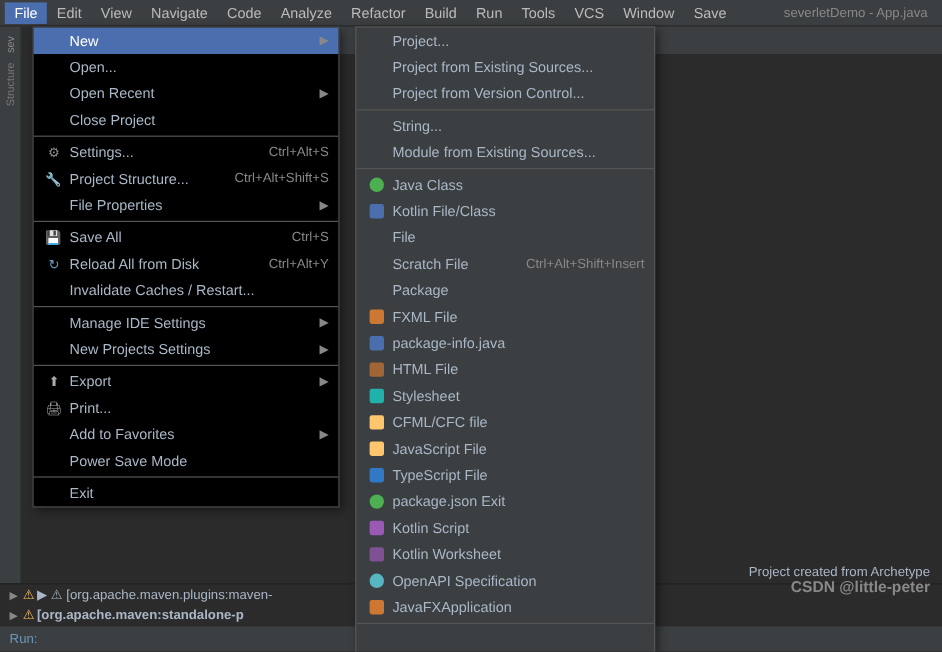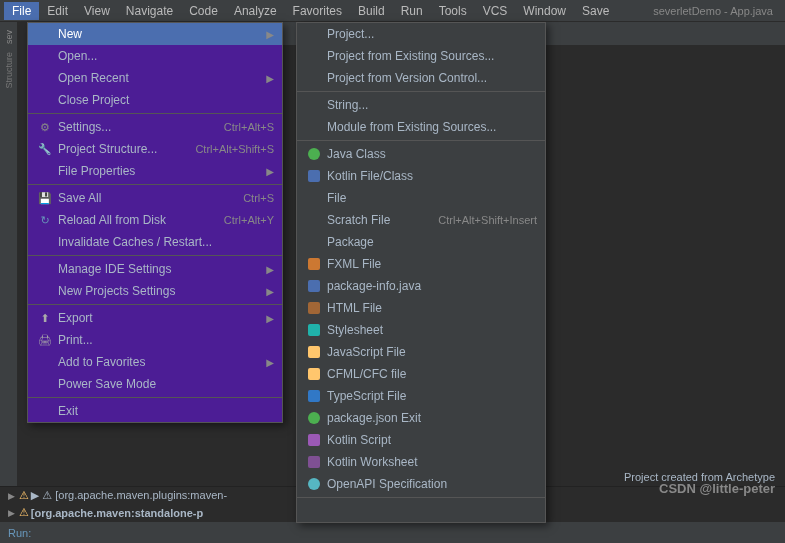--- a/index.html
+++ b/index.html
@@ -141,21 +141,21 @@
       z-index: 200;
       pointer-events: none;
     }
 
     
     .file-menu {
       position: absolute;
       top: 22px;
       left: 27px;
       width: 256px;
-      background: #4c1d95;
+      background: #000000;
       border: 1px solid #555;
       box-shadow: 3px 3px 8px rgba(0,0,0,0.5);
       pointer-events: all;
     }
 
     .menu-item {
       display: flex;
       align-items: center;
       padding: 3px 8px;
       cursor: pointer;
@@ -265,21 +265,21 @@
 
 <div style="position:relative; width:785px; height:543px; overflow:hidden;">
 
   <div class="menu-bar">
     <span class="menu-bar-item active">File</span>
     <span class="menu-bar-item">Edit</span>
     <span class="menu-bar-item">View</span>
     <span class="menu-bar-item">Navigate</span>
     <span class="menu-bar-item">Code</span>
     <span class="menu-bar-item">Analyze</span>
-    <span class="menu-bar-item">Favorites</span>
+    <span class="menu-bar-item">Refactor</span>
     <span class="menu-bar-item">Build</span>
     <span class="menu-bar-item">Run</span>
     <span class="menu-bar-item">Tools</span>
     <span class="menu-bar-item">VCS</span>
     <span class="menu-bar-item">Window</span>
     <span class="menu-bar-item">Save</span>
     <span class="title-right">severletDemo - App.java</span>
   </div>
 
   <div class="main-container">
@@ -484,32 +484,32 @@
         <span class="menu-item-label">HTML File</span>
       </div>
       <div class="menu-item">
         <span class="menu-item-icon">
             <span class="icon-square icon-teal" style="border-radius:2px;"></span>
           </span>
         <span class="menu-item-label">Stylesheet</span>
       </div>
       <div class="menu-item">
         <span class="menu-item-icon">
+            <span class="icon-square icon-yellow" style="border-radius:2px;"></span>
+          </span>
+        <span class="menu-item-label">CFML/CFC file</span>
+      </div>
+      <div class="menu-item">
+        <span class="menu-item-icon">
             <span class="icon-square" style="background:#FFC66D;border-radius:2px;width:12px;height:12px;display:inline-block;"></span>
           </span>
         <span class="menu-item-label">JavaScript File</span>
       </div>
       <div class="menu-item">
         <span class="menu-item-icon">
-            <span class="icon-square icon-yellow" style="border-radius:2px;"></span>
-          </span>
-        <span class="menu-item-label">CFML/CFC file</span>
-      </div>
-      <div class="menu-item">
-        <span class="menu-item-icon">
             <span class="icon-square" style="background:#3178c6;border-radius:2px;width:12px;height:12px;display:inline-block;"></span>
           </span>
         <span class="menu-item-label">TypeScript File</span>
       </div>
       <div class="menu-item">
         <span class="menu-item-icon">
             <span class="icon-circle" style="background:#4CAF50;"></span>
           </span>
         <span class="menu-item-label">package.json Exit</span>
       </div>
@@ -524,20 +524,26 @@
             <span class="icon-square" style="background:#9B59B6;opacity:0.7;border-radius:2px;width:12px;height:12px;display:inline-block;"></span>
           </span>
         <span class="menu-item-label">Kotlin Worksheet</span>
       </div>
       <div class="menu-item">
         <span class="menu-item-icon">
             <span class="icon-circle" style="background:#56B6C2;"></span>
           </span>
         <span class="menu-item-label">OpenAPI Specification</span>
       </div>
+      <div class="menu-item">
+        <span class="menu-item-icon">
+            <span class="icon-square" style="background:#CC7832;border-radius:2px;width:12px;height:12px;display:inline-block;"></span>
+          </span>
+        <span class="menu-item-label">JavaFXApplication</span>
+      </div>
       <div class="menu-separator"></div>
       <div class="menu-item">
         <span class="menu-item-icon"></span>
       </div>
 
     </div>
 
   </div>
 
 </div>

